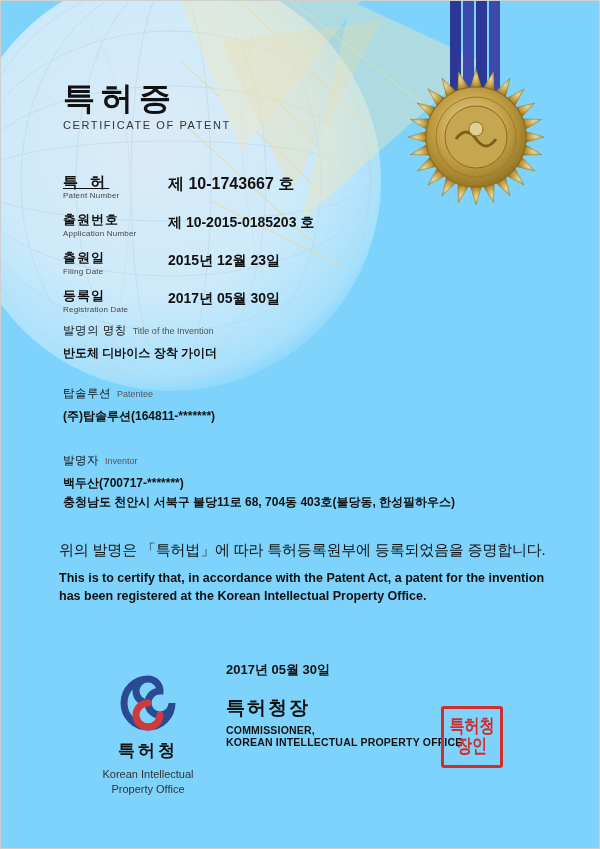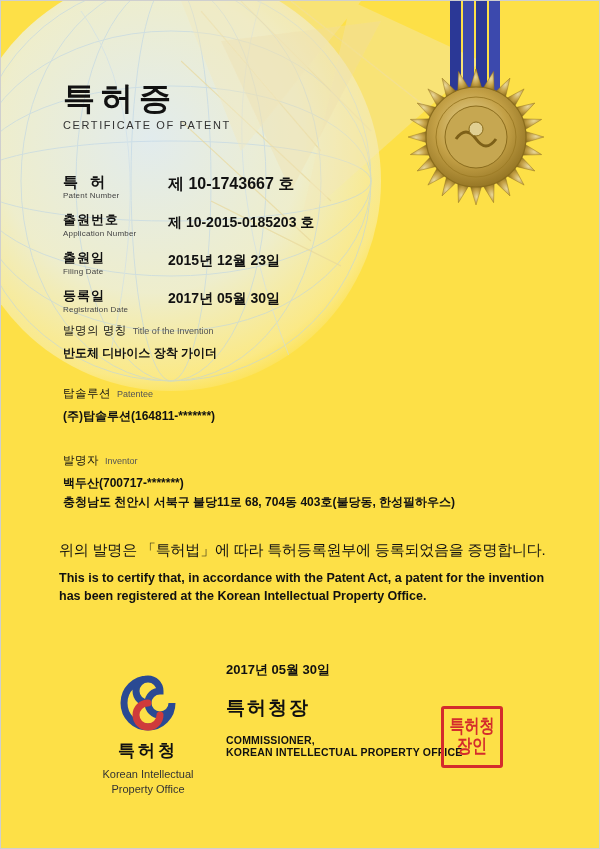--- a/index.html
+++ b/index.html
@@ -14,21 +14,21 @@
     color: #1a1a1a;
     overflow: hidden;
   }
 
   .page {
     position: relative;
     width: 600px;
     height: 849px;
     box-sizing: border-box;
     border: 1px solid #cfcfcf;
-    background: #fde047;
+    background: #7dd3fc;
     overflow: hidden;
   }
 
   
   .bg-globe {
     position: absolute;
     left: -40px;
     top: -30px;
     width: 420px;
     height: 420px;
@@ -126,21 +126,21 @@
     width: 105px;
     flex: 0 0 105px;
   }
   .frow .lab-ko {
     font-size: 13px;
     font-weight: bold;
     letter-spacing: 1px;
     color: #111;
     line-height: 1.15;
   }
-  .frow.big .lab-ko { font-size: 15px; letter-spacing: 4px; }
+  .frow.big .lab-ko { font-size: 15px; letter-spacing: 4px; text-decoration: underline; }
   .frow .lab-en {
     font-size: 8px;
     color: #444;
     margin-top: 1px;
     letter-spacing: 0.2px;
   }
   .frow .val {
     font-size: 14px;
     font-weight: bold;
     color: #111;
@@ -230,21 +230,21 @@
     left: 225px;
     top: 694px;
   }
   .commissioner .ko {
     font-size: 19px;
     font-weight: bold;
     letter-spacing: 2px;
     color: #111;
   }
   .commissioner .en1 {
-    margin-top: 13px;
+    margin-top: 3px;
     font-size: 10.5px;
     font-weight: bold;
     color: #111;
     letter-spacing: 0.2px;
   }
   .commissioner .en2 {
     font-size: 10.5px;
     font-weight: bold;
     color: #111;
     letter-spacing: 0.2px;

